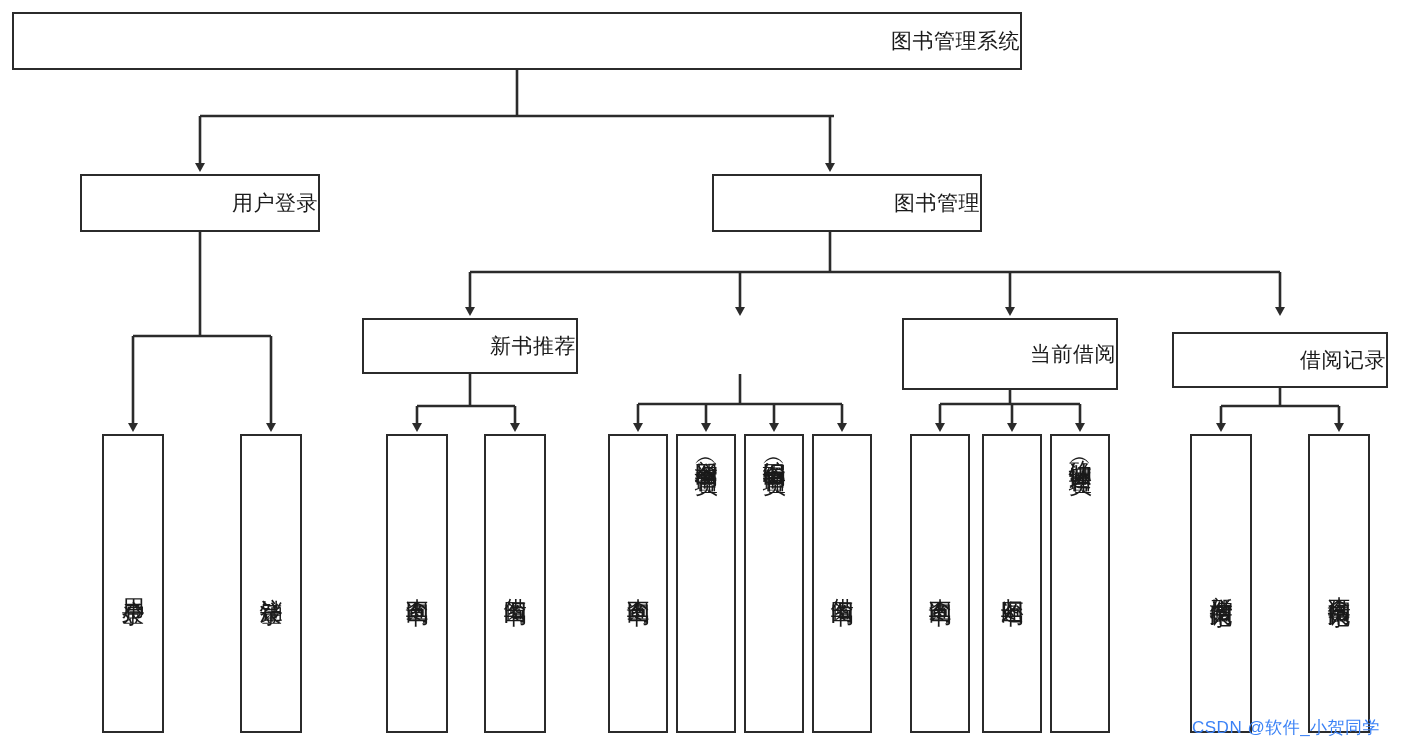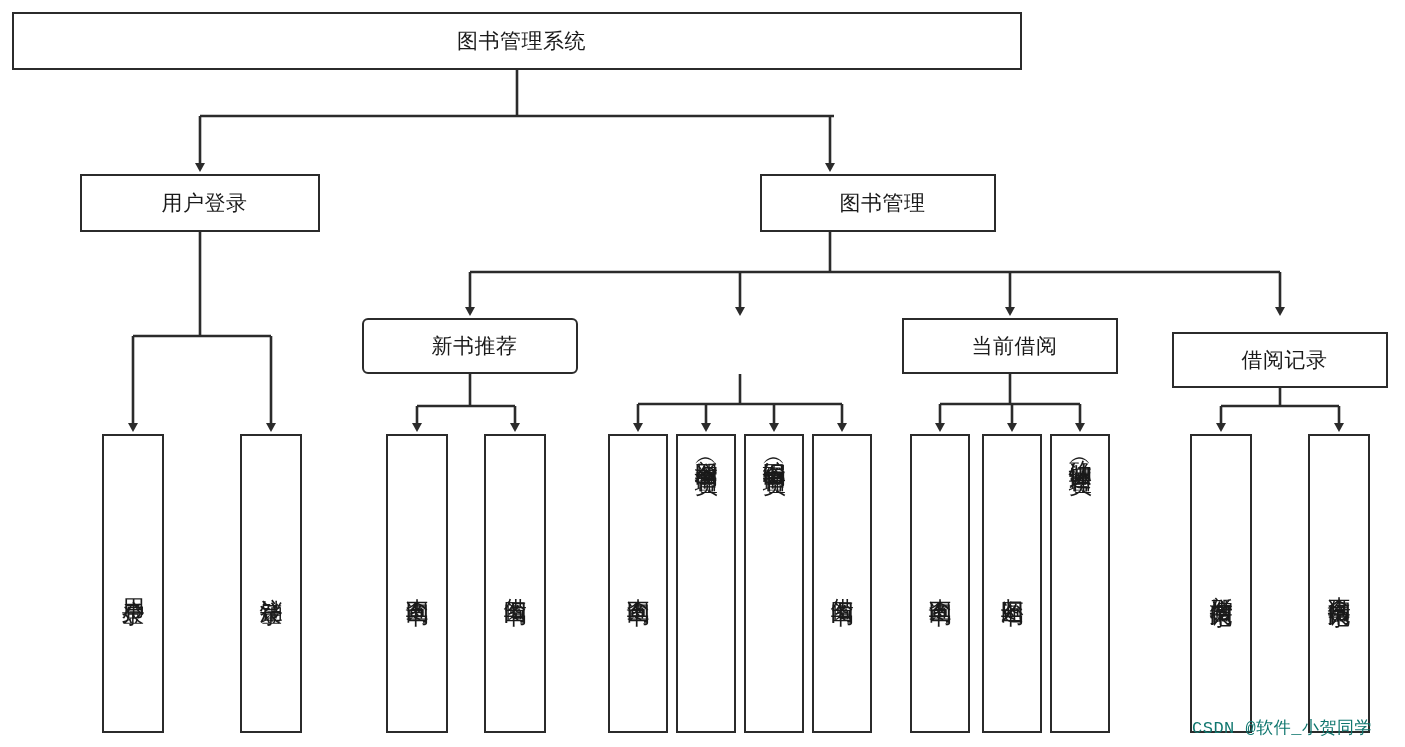--- a/index.html
+++ b/index.html
@@ -27,21 +27,21 @@
     height: 747px;
     pointer-events: none;
   }
   .node {
     position: absolute;
     box-sizing: border-box;
     background: #ffffff;
     border: 2px solid #2b2b2b;
     display: flex;
     align-items: center;
-    justify-content: center;
+    justify-content: flex-end;
     z-index: 2;
     padding-left: 9px;
   }
   .node-label {
     color: #1a1a1a;
     letter-spacing: 0.5px;
     white-space: nowrap;
   }
   .node.horizontal .node-label {
     font-size: 21px;
@@ -57,26 +57,26 @@
     text-orientation: upright;
     font-size: 23px;
     line-height: 1.28;
     letter-spacing: 2px;
   }
   .node.vertical.top-align {
     align-items: flex-start;
   }
   .watermark {
     position: absolute;
-    color: #0f766e;
+    color: #3b82f6;
     font-size: 17px;
     letter-spacing: 0.5px;
     white-space: nowrap;
     z-index: 3;
-    font-family: Liberation Mono, monospace;
+    font-family: Liberation Sans, sans-serif;
   }
 </style>
 </head>
 <body>
 
 <div id="diagram-root">
 
   <svg class="connectors" viewBox="0 0 1405 747" xmlns="http://www.w3.org/2000/svg">
     <defs>
       <marker id="arrow" markerWidth="9" markerHeight="10" refX="1" refY="5" orient="auto" markerUnits="userSpaceOnUse">
@@ -128,28 +128,28 @@
     </g>
   </svg>
 
   <div class="node horizontal" style="left:12px; top:12px; width:1010px; height:58px;">
     <span class="node-label">图书管理系统</span>
   </div>
 
   <div class="node horizontal" style="left:80px; top:174px; width:240px; height:58px;">
     <span class="node-label">用户登录</span>
   </div>
-  <div class="node horizontal" style="left:712px; top:174px; width:236px; height:58px;margin-left:48px;">
+  <div class="node horizontal" style="left:712px; top:174px; width:270px; height:58px;">
     <span class="node-label">图书管理</span>
   </div>
 
-  <div class="node horizontal" style="left:362px; top:318px; width:216px; height:56px;border-radius:6px;">
+  <div class="node horizontal" style="left:362px; top:318px; width:216px; height:56px;">
     <span class="node-label">新书推荐</span>
   </div>
-  <div class="node horizontal" style="left:902px; top:318px; width:216px; height:56px;">
+  <div class="node horizontal" style="left:902px; top:318px; width:216px; height:72px;">
     <span class="node-label">当前借阅</span>
   </div>
   <div class="node horizontal" style="left:1172px; top:332px; width:216px; height:56px;">
     <span class="node-label">借阅记录</span>
   </div>
 
   <div class="node vertical" style="left:102px; top:434px; width:62px; height:299px;">
     <span class="node-label">用户登录</span>
   </div>
   <div class="node vertical" style="left:240px; top:434px; width:62px; height:299px;">

